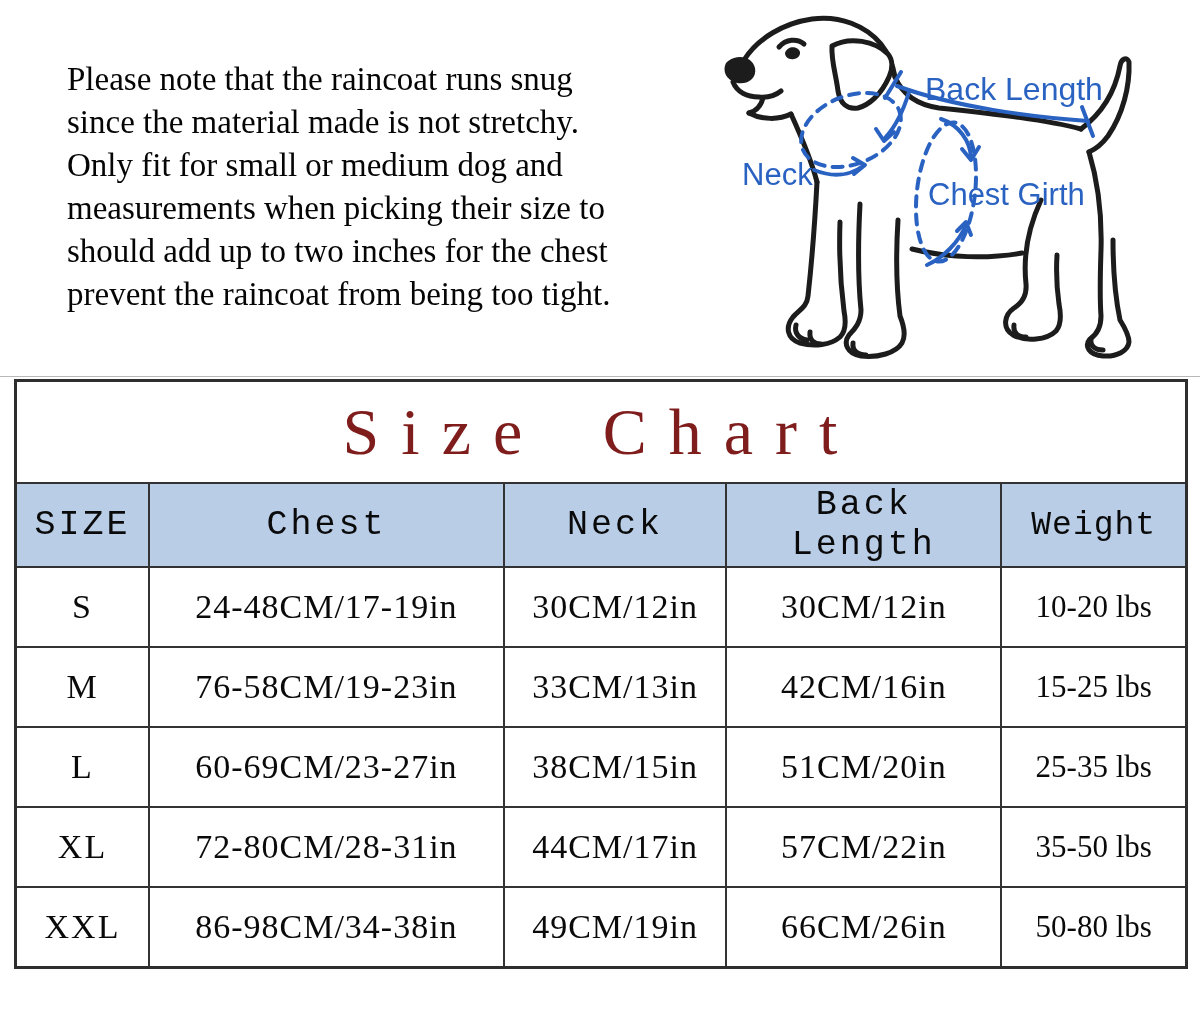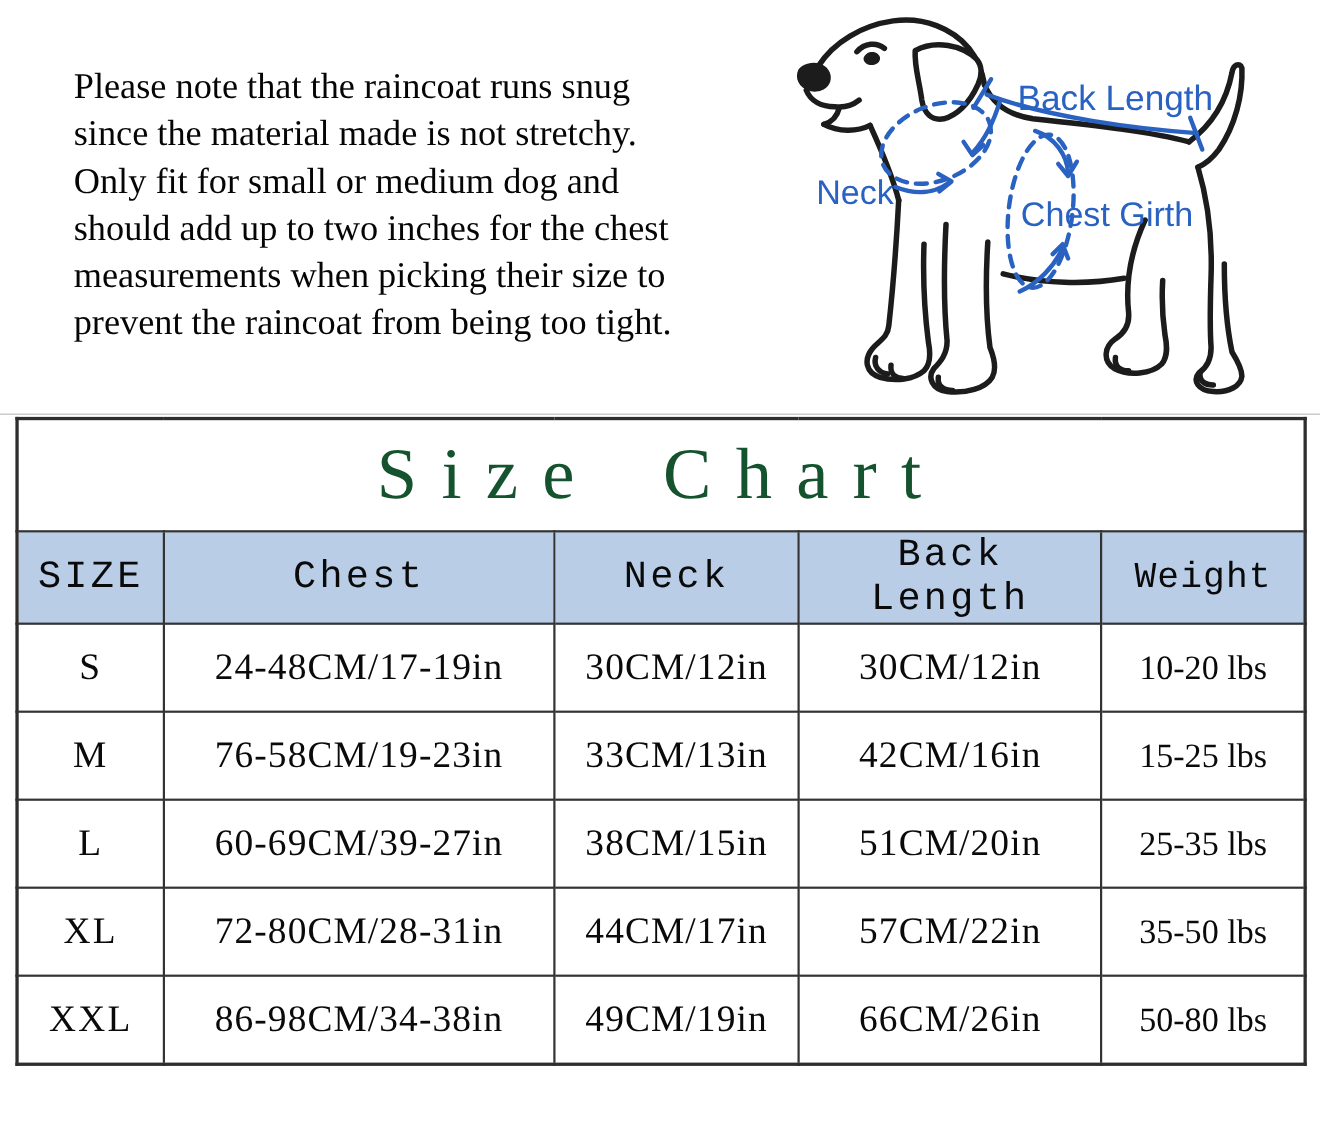--- a/index.html
+++ b/index.html
@@ -23,40 +23,40 @@
   
   .hairline{position:absolute;left:0;top:376px;width:1200px;height:1px;background:#b8b8b8;}
 
   
   .size-table{position:absolute;left:14px;top:379px;width:1174px;border-collapse:collapse;
               table-layout:fixed;background:#ffffff;}
   .size-table td,.size-table th{border:2px solid #333333;text-align:center;vertical-align:middle;
               font-weight:400;overflow:hidden;}
   .size-table{border:3px solid #2e2e2e;}
   .title-cell{height:98px;font-family:"Liberation Serif",serif;font-size:66px;
-              letter-spacing:22px;word-spacing:20px;color:#14532d;}
+              letter-spacing:22px;word-spacing:20px;color:#7f1d1d;}
   .head-row th{height:56px;background:#b9cde7;font-family:Liberation Mono, monospace;
               font-size:35px;letter-spacing:3px;}
   .head-row th.word-wide{word-spacing:10px;}
   .head-row th.font-times{letter-spacing:1px;font-size:33px;}
   .data-row td{height:76px;font-family:"Liberation Serif",serif;font-size:34px;letter-spacing:1px;}
   .data-row td.weight-cell{font-size:31px;letter-spacing:0;}
   .data-row td.size-cell{font-size:34px;letter-spacing:2px;}
 </style>
 </head>
 <body>
 
 <div class="page">
 
   <div class="note">
     <div class="note-line">Please note that the raincoat runs snug</div>
     <div class="note-line">since the material made is not stretchy.</div>
     <div class="note-line">Only fit for small or medium dog and</div>
+    <div class="note-line">measurements when picking their size to</div>
     <div class="note-line">should add up to two inches for the chest</div>
-    <div class="note-line">measurements when picking their size to</div>
     <div class="note-line">prevent the raincoat from being too tight.</div>
   </div>
 
   <div class="diagram">
     <svg viewBox="0 0 490 366">
       <g>
 
         <path class="dog-stroke" d="M 44,58 C 58,36 84,21 112,17 C 140,13 166,24 181,42 C 189,52 193,63 195,75"></path>
 
         <path class="dog-stroke" d="M 195,75 C 203,94 219,103 239,106 C 296,112 348,118 381,127"></path>
@@ -157,21 +157,21 @@
     </tr>
     <tr class="data-row">
       <td class="size-cell">M</td>
       <td>76-58CM/19-23in</td>
       <td>33CM/13in</td>
       <td>42CM/16in</td>
       <td class="weight-cell">15-25 lbs</td>
     </tr>
     <tr class="data-row">
       <td class="size-cell">L</td>
-      <td>60-69CM/39-27in</td>
+      <td>60-69CM/23-27in</td>
       <td>38CM/15in</td>
       <td>51CM/20in</td>
       <td class="weight-cell">25-35 lbs</td>
     </tr>
     <tr class="data-row">
       <td class="size-cell">XL</td>
       <td>72-80CM/28-31in</td>
       <td>44CM/17in</td>
       <td>57CM/22in</td>
       <td class="weight-cell">35-50 lbs</td>

